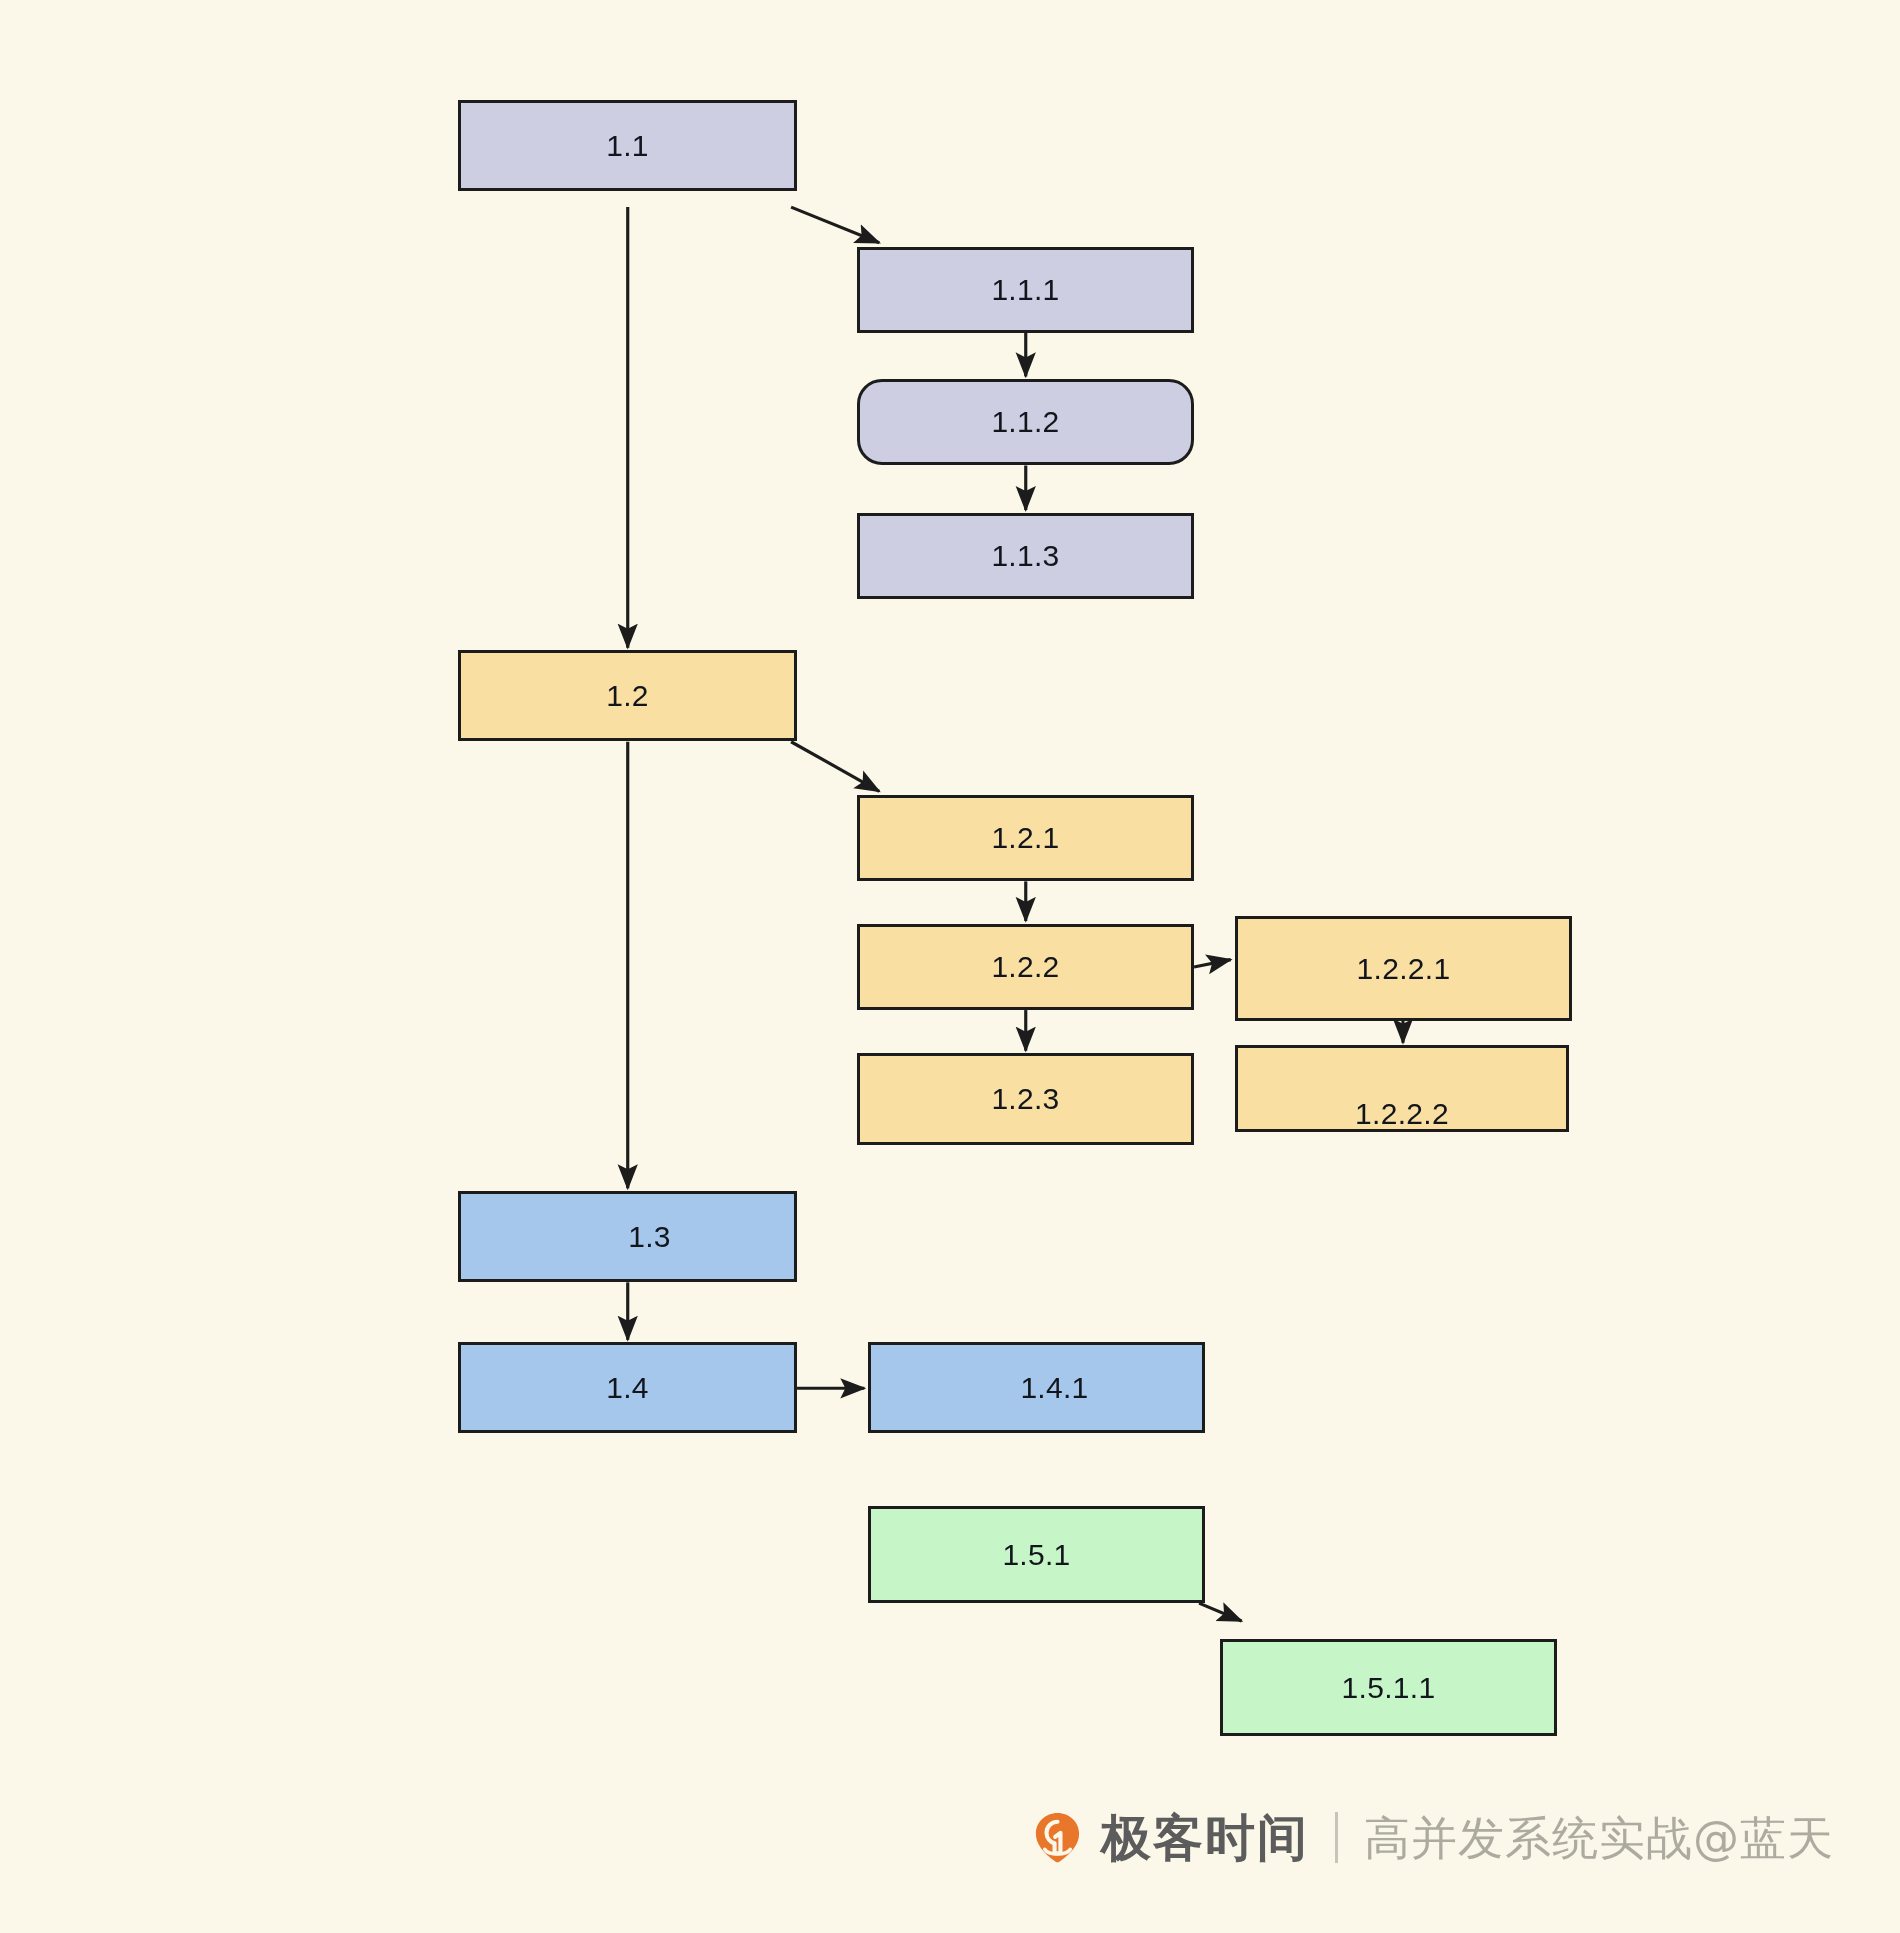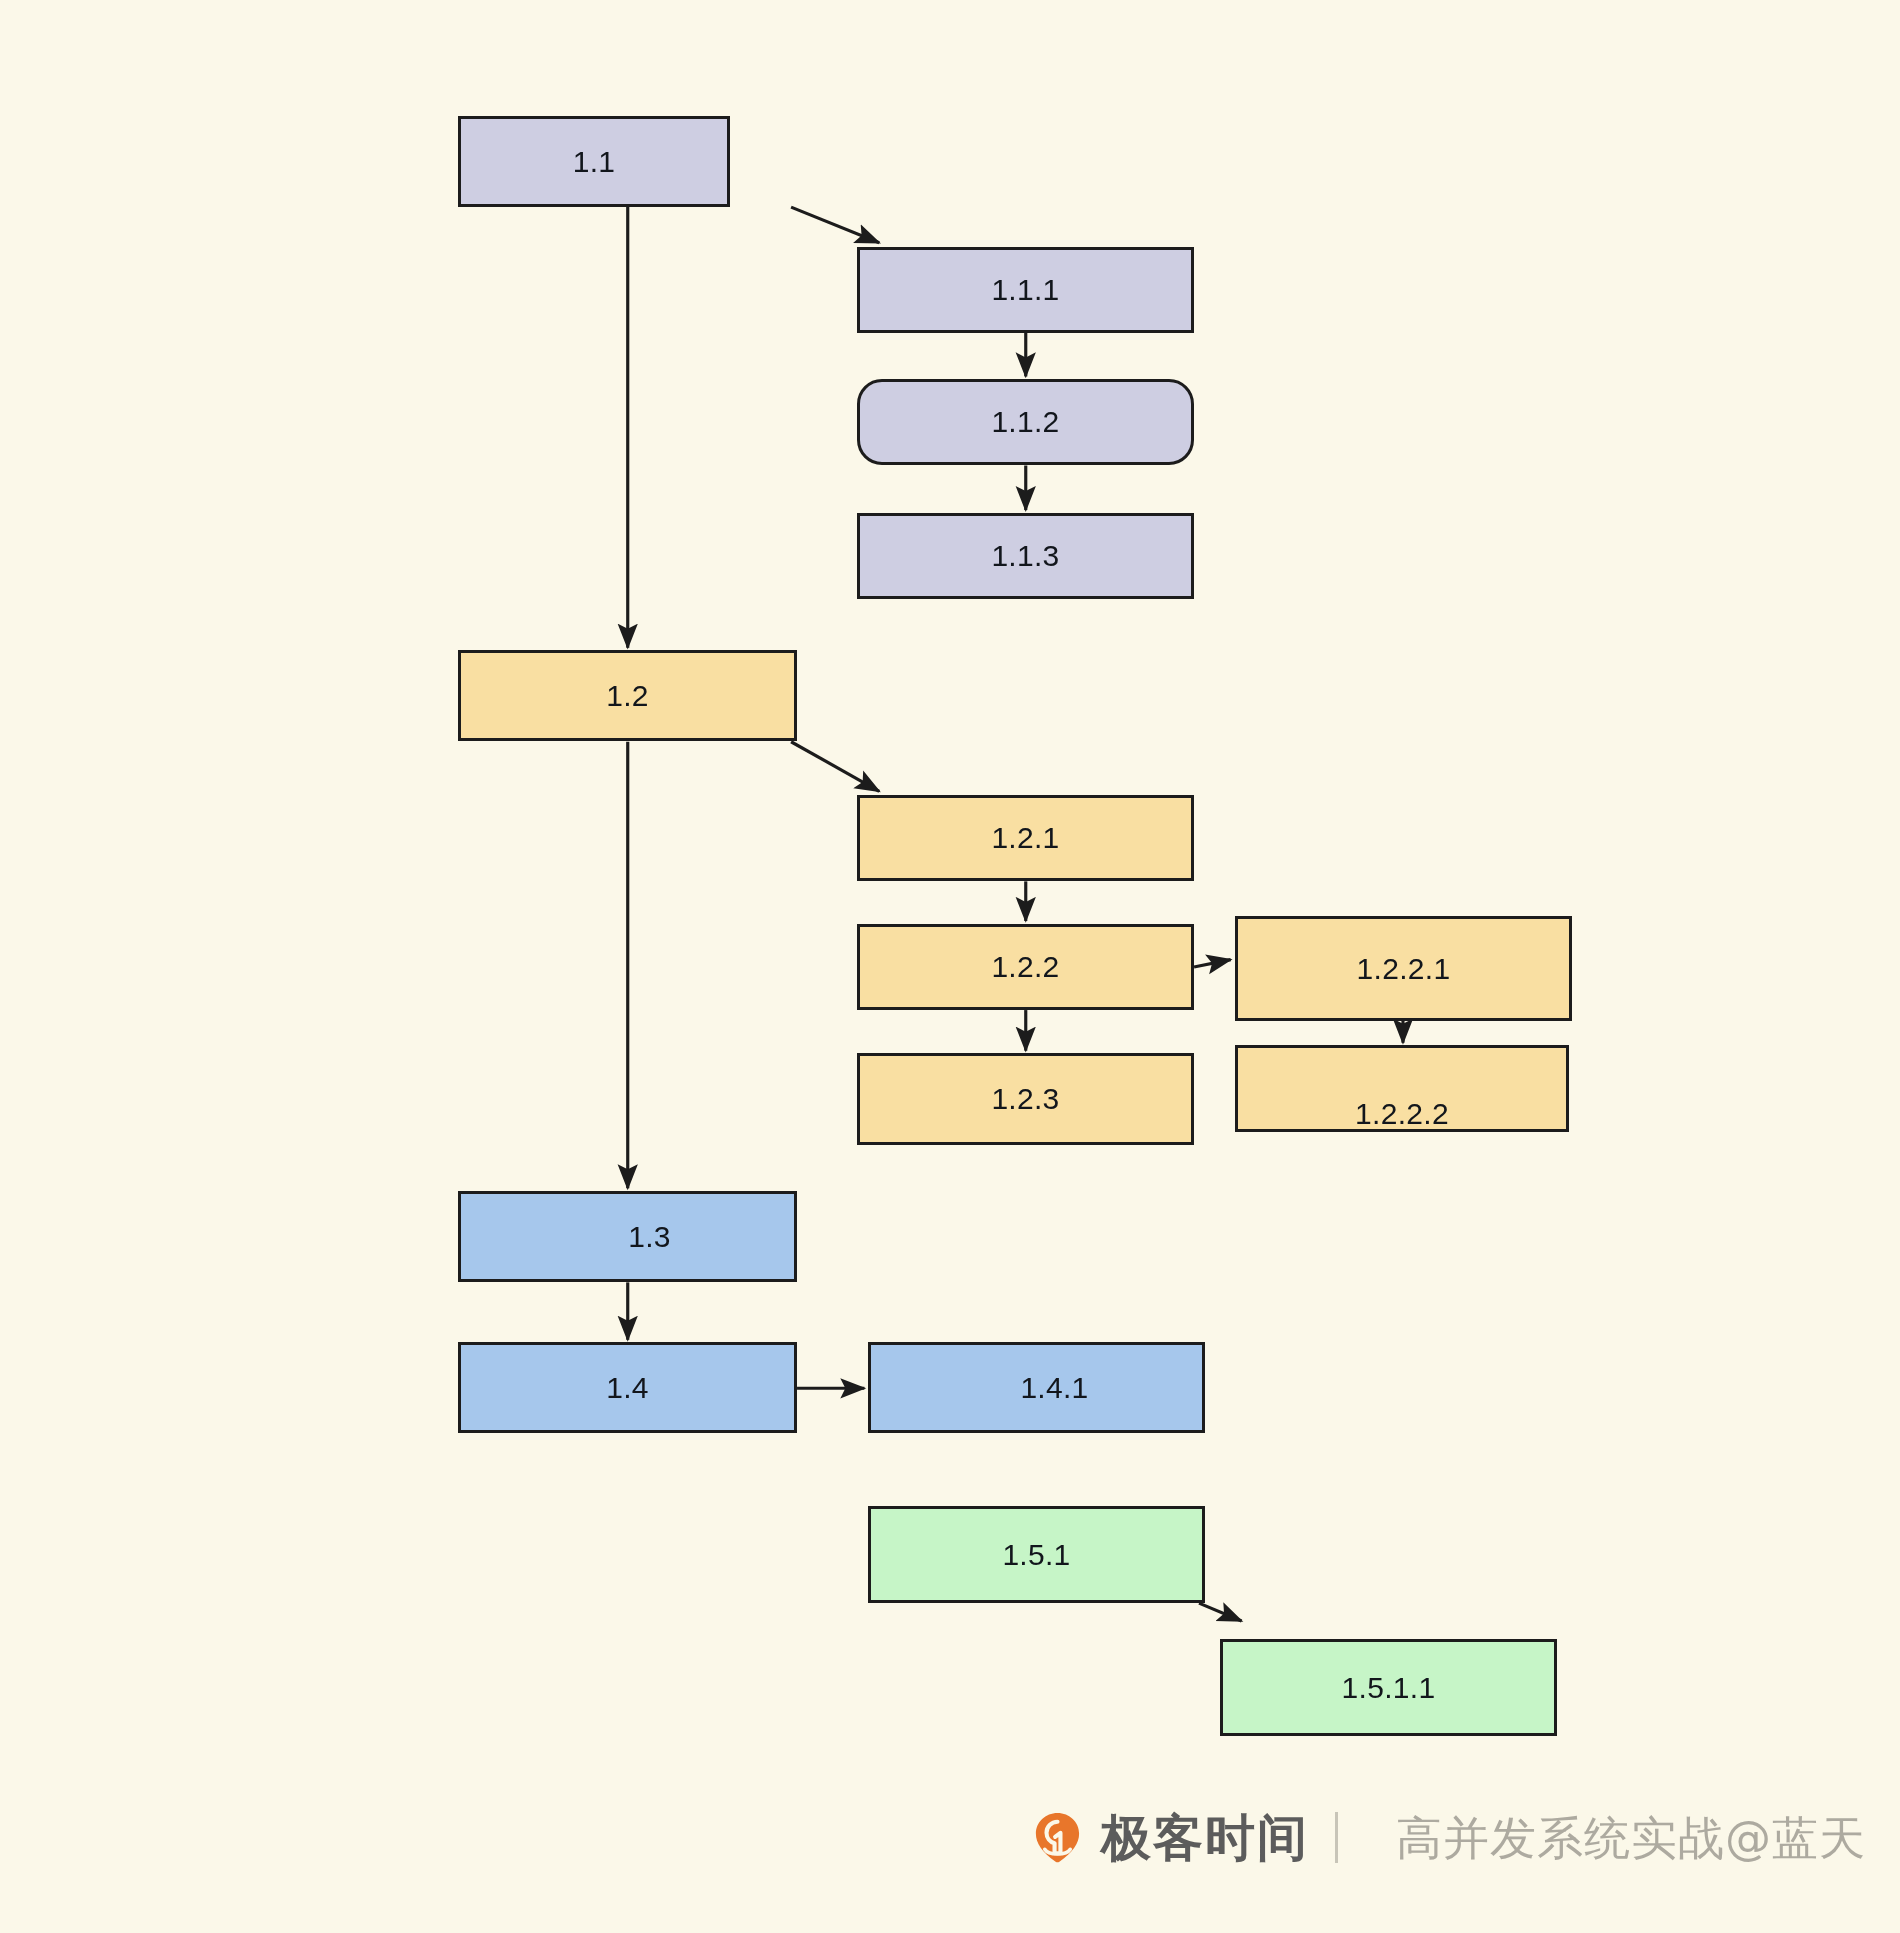--- a/index.html
+++ b/index.html
@@ -72,21 +72,20 @@
     background: #C8C5B8;
     margin: 0 26px;
     flex: 0 0 auto;
   }
   #footer .tagline {
     font-size: 46px;
     color: #ADAAA0;
     letter-spacing: 1px;
     line-height: 1;
     font-family: "DejaVu Sans", "Liberation Sans", sans-serif;
-    margin-left: 32px;
   }
 </style>
 </head>
 <body>
 
 <div id="canvas">
 
   <svg id="edges" viewBox="0 0 1920 1953" xmlns="http://www.w3.org/2000/svg">
     <defs>
       <marker id="arrowhead" markerWidth="9" markerHeight="9" refX="7.6" refY="3.6" orient="auto" markerUnits="strokeWidth">
@@ -104,21 +103,21 @@
         <path d="M1206,976.5 L1243,969" marker-end="url(#arrowhead)"></path>
         <path d="M1417,1013 L1417,1053" marker-end="url(#arrowhead)"></path>
         <path d="M634,749 L634,1200" marker-end="url(#arrowhead)"></path>
         <path d="M634,1295 L634,1353" marker-end="url(#arrowhead)"></path>
         <path d="M805,1402 L873,1402" marker-end="url(#arrowhead)"></path>
         <path d="M1211,1619 L1254,1637" marker-end="url(#arrowhead)"></path>
       </g>
   </svg>
 
   <div id="nodes">
-      <div class="node lavender" style="left: 458px; top: 116px; width: 272px; height: 91px;">
+      <div class="node lavender" style="left: 458px; top: 100px; width: 339px; height: 91px;">
         <span>1.1</span>
       </div>
       <div class="node lavender" style="left: 857px; top: 247px; width: 337px; height: 86px; text-align: right;">
         <span>1.1.1</span>
       </div>
       <div class="node lavender" style="left: 857px; top: 379px; width: 337px; height: 86px; border-radius: 25px;">
         <span>1.1.2</span>
       </div>
       <div class="node lavender" style="left: 857px; top: 513px; width: 337px; height: 86px;">
         <span>1.1.3</span>

